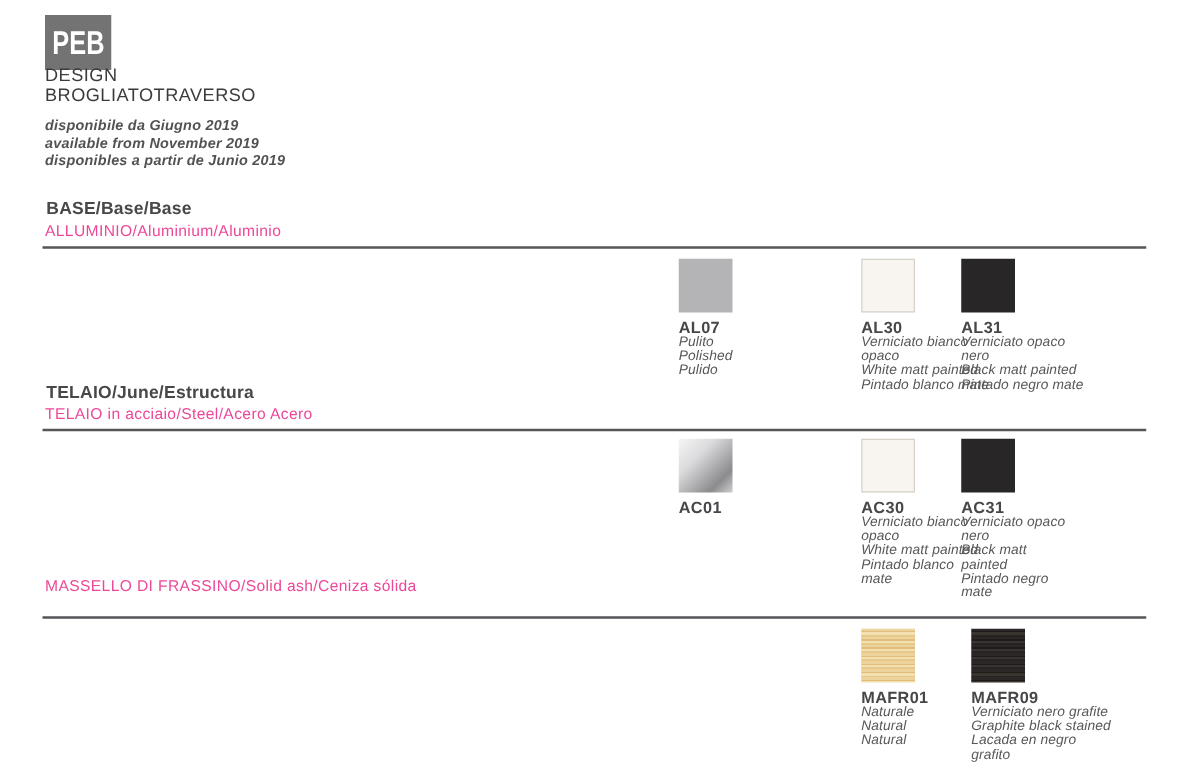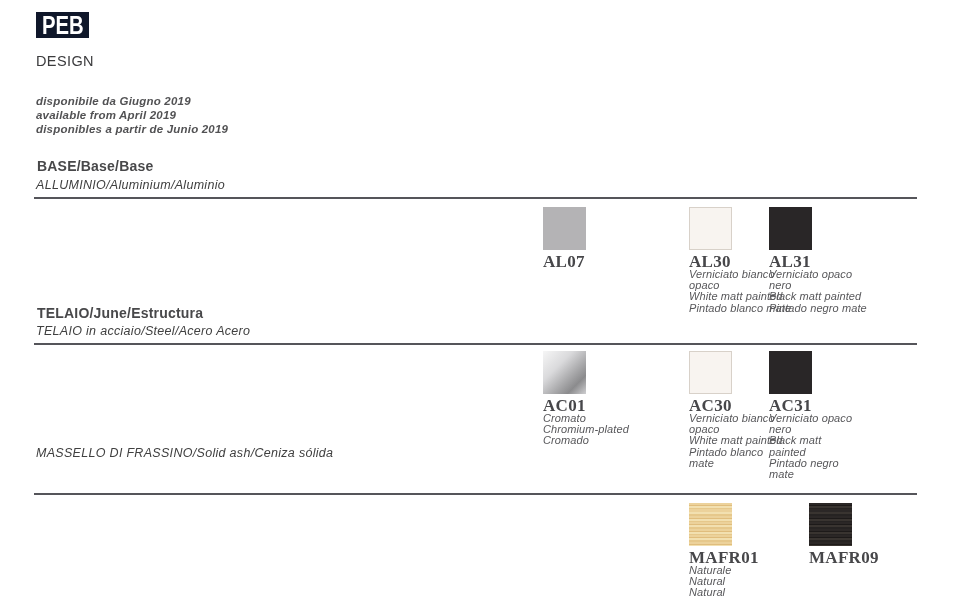--- a/index.html
+++ b/index.html
@@ -8,22 +8,22 @@
     background:#ffffff;
     font-family:"Liberation Sans",sans-serif;
     position:relative;
     overflow:hidden;
     -webkit-font-smoothing:antialiased;
   }
   .abs{position:absolute;}
 
   
   .logo{
-    left:36px;top:12px;width:53px;height:26px;
-    background:#0f172a;color:#fff;
+    left:36px;top:12px;width:53px;height:44px;
+    background:#737373;color:#fff;
     display:flex;align-items:center;justify-content:center;
   }
   .logo-text{
     font-weight:bold;font-size:26px;line-height:1;
     transform:scale(0.78,1.02);transform-origin:center;
     letter-spacing:0px;
   }
 
   
   .designer{
@@ -39,83 +39,87 @@
     font-style:italic;font-weight:bold;
     color:#525254;letter-spacing:0.2px;
     white-space:pre-line;
   }
 
   
   .sec-heading{
     font-size:14px;font-weight:bold;color:#48484a;letter-spacing:0.2px;
   }
   .sec-sub{
-    font-size:12.5px;color:#404040;letter-spacing:0.3px;font-style:italic;
+    font-size:12.5px;color:#ec4899;letter-spacing:0.3px;
   }
   .rule{
     height:1.5px;background:#55555a;width:883px;left:34px;
   }
 
   .h1{left:37px;top:158px;}
   .s1{left:36px;top:178px;}
   .l1{top:197px;}
 
   .h2{left:37px;top:305px;}
   .s2{left:36px;top:324px;}
   .l2{top:343px;}
 
-  .s3{left:36px;top:446px;}
+  .s3{left:36px;top:462px;}
   .l3{top:493px;}
 
   
   .swatch-item{position:absolute;width:112px;}
   .swatch{
     width:43px;height:43px;box-sizing:border-box;background:#ccc;
   }
   .code{
     margin-top:6px;
-    font-size:17px;font-weight:bold;color:#47474a;
-    letter-spacing:0.3px;line-height:11px;font-family:Liberation Serif, serif;
+    font-size:13px;font-weight:bold;color:#47474a;
+    letter-spacing:0.3px;line-height:11px;
   }
   .desc{
     margin-top:2px;
     font-size:11px;font-style:italic;color:#57575a;
     line-height:11.2px;letter-spacing:0.1px;
     white-space:pre-line;
   }
   .r1{top:207px;}
   .r2{top:351px;}
   .r3{top:503px;}
   .c1{left:543px;}
   .c2{left:689px;}
   .c3{left:769px;}
-  .c3b{left:809px;}
+  .c3b{left:777px;}
 </style>
 </head>
 <body>
 
 <div class="abs logo">
   <span class="logo-text">PEB</span>
 </div>
 
 <div class="abs designer">
   <div>DESIGN</div>
+  <div>BROGLIATOTRAVERSO</div>
 </div>
 
 <div class="abs availability">disponibile da Giugno 2019
-available from April 2019
+available from November 2019
 disponibles a partir de Junio 2019</div>
 
 <div class="abs sec-heading h1">BASE/Base/Base</div>
 <div class="abs sec-sub s1">ALLUMINIO/Aluminium/Aluminio</div>
 <div class="abs rule l1"></div>
 
 <div class="swatch-item r1 c1">
   <div class="swatch" style="background: rgb(180, 179, 181);"></div>
   <div class="code">AL07</div>
+  <div class="desc">Pulito
+Polished
+Pulido</div>
 </div>
 <div class="swatch-item r1 c2">
   <div class="swatch" style="background: rgb(248, 244, 240); border: 1px solid rgb(216, 209, 201);"></div>
   <div class="code">AL30</div>
   <div class="desc">Verniciato bianco
 opaco
 White matt painted
 Pintado blanco mate</div>
 </div>
 <div class="swatch-item r1 c3">
@@ -127,23 +131,20 @@
 Pintado negro mate</div>
 </div>
 
 <div class="abs sec-heading h2">TELAIO/June/Estructura</div>
 <div class="abs sec-sub s2">TELAIO in acciaio/Steel/Acero Acero</div>
 <div class="abs rule l2"></div>
 
 <div class="swatch-item r2 c1">
   <div class="swatch" style="background: linear-gradient(135deg, rgb(246, 246, 246) 0%, rgb(218, 218, 220) 35%, rgb(171, 171, 173) 60%, rgb(139, 139, 141) 78%, rgb(207, 207, 209) 100%);"></div>
   <div class="code">AC01</div>
-  <div class="desc">Cromato
-Chromium-plated
-Cromado</div>
 </div>
 <div class="swatch-item r2 c2">
   <div class="swatch" style="background: rgb(248, 244, 240); border: 1px solid rgb(216, 209, 201);"></div>
   <div class="code">AC30</div>
   <div class="desc">Verniciato bianco
 opaco
 White matt painted
 Pintado blanco
 mate</div>
 </div>
@@ -164,13 +165,16 @@
 <div class="swatch-item r3 c2">
   <div class="swatch" style="background: repeating-linear-gradient(rgb(236, 210, 155) 0px, rgb(236, 210, 155) 2px, rgb(224, 189, 125) 2px, rgb(224, 189, 125) 3px, rgb(242, 224, 176) 3px, rgb(242, 224, 176) 5px, rgb(230, 200, 139) 5px, rgb(230, 200, 139) 6.5px);"></div>
   <div class="code">MAFR01</div>
   <div class="desc">Naturale
 Natural
 Natural</div>
 </div>
 <div class="swatch-item r3 c3b">
   <div class="swatch" style="background: repeating-linear-gradient(rgb(43, 39, 38) 0px, rgb(43, 39, 38) 2px, rgb(29, 26, 25) 2px, rgb(29, 26, 25) 3px, rgb(57, 52, 48) 3px, rgb(57, 52, 48) 5px, rgb(38, 35, 34) 5px, rgb(38, 35, 34) 6.5px);"></div>
   <div class="code">MAFR09</div>
+  <div class="desc">Verniciato nero grafite
+Graphite black stained
+Lacada en negro grafito</div>
 </div>
 
 </body></html>

